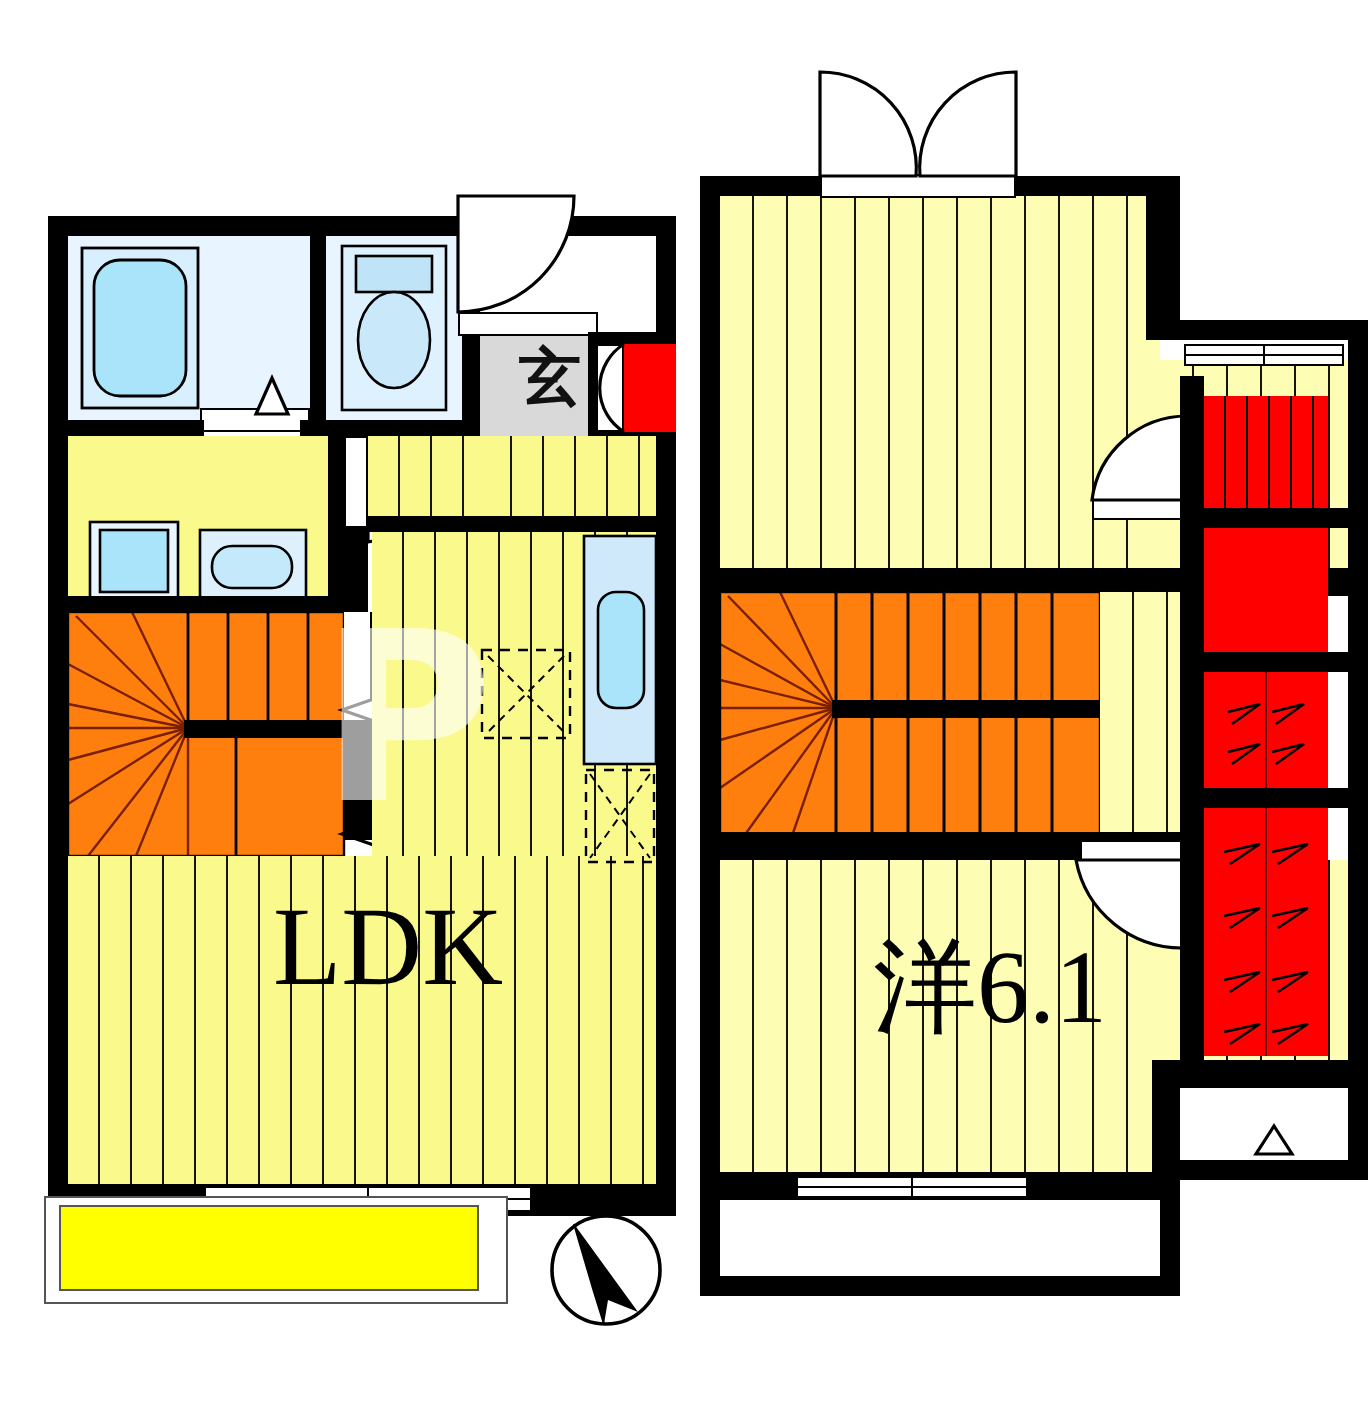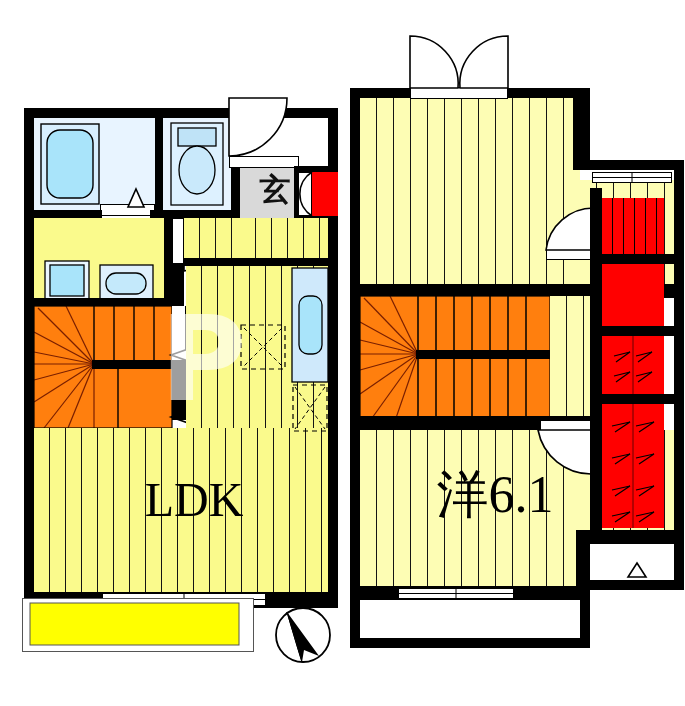--- a/index.html
+++ b/index.html
@@ -32,21 +32,21 @@
     background-image:repeating-linear-gradient(to right,
       #ff0000 0px,#ff0000 10px,#000000 10px,#000000 11px);
   }
 
   
   .rlabel{
     position:absolute;color:#000;font-weight:400;line-height:1.02;
     text-align:center;letter-spacing:0px;white-space:nowrap;
     font-family:"Liberation Serif","DejaVu Serif",serif;
   }
-  .ldk-l1{font-size:48px;margin-top:30px;}
+  .ldk-l1{font-size:56px;}
   .ldk-l2{font-size:52px;}
   .room-big{font-size:52px;}
   .genkan{
     font-family:"DejaVu Sans","Liberation Sans",sans-serif;
     font-size:31px;font-weight:700;color:#111;
   }
 
   
   .wm{
     position:absolute;color:rgba(255,255,255,.62);

